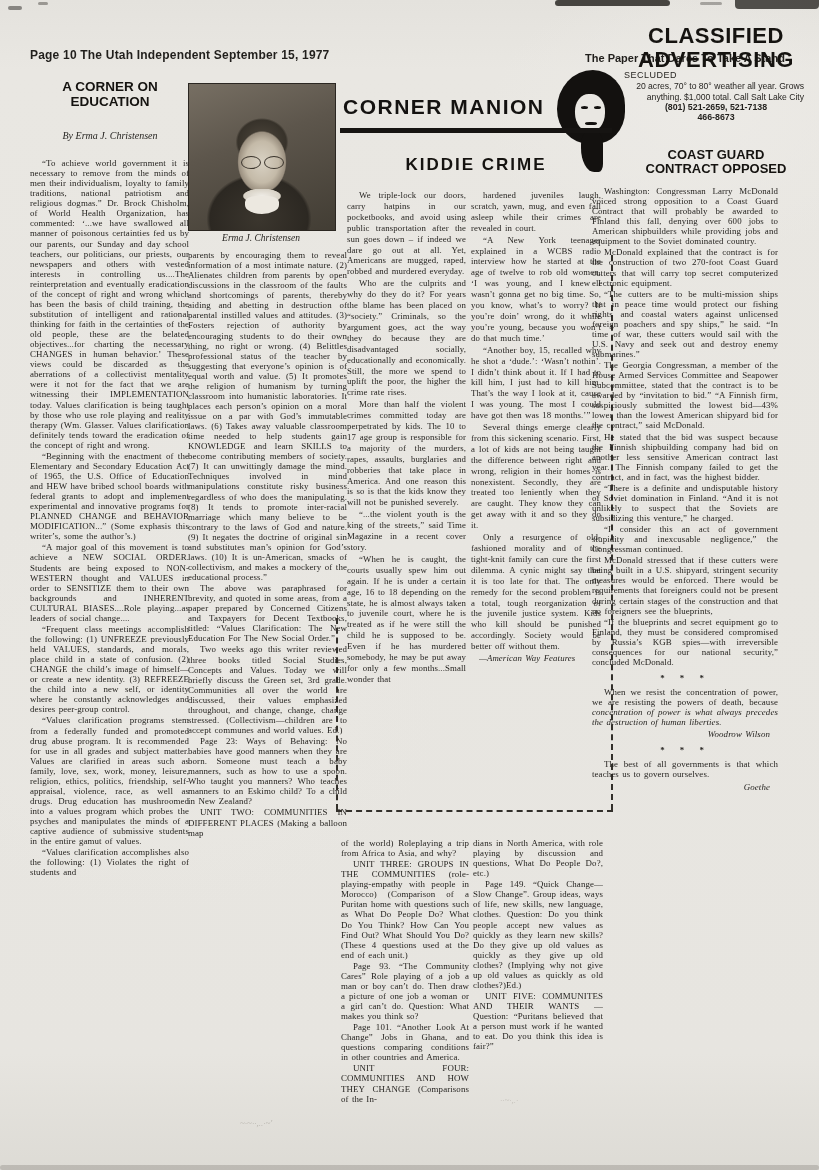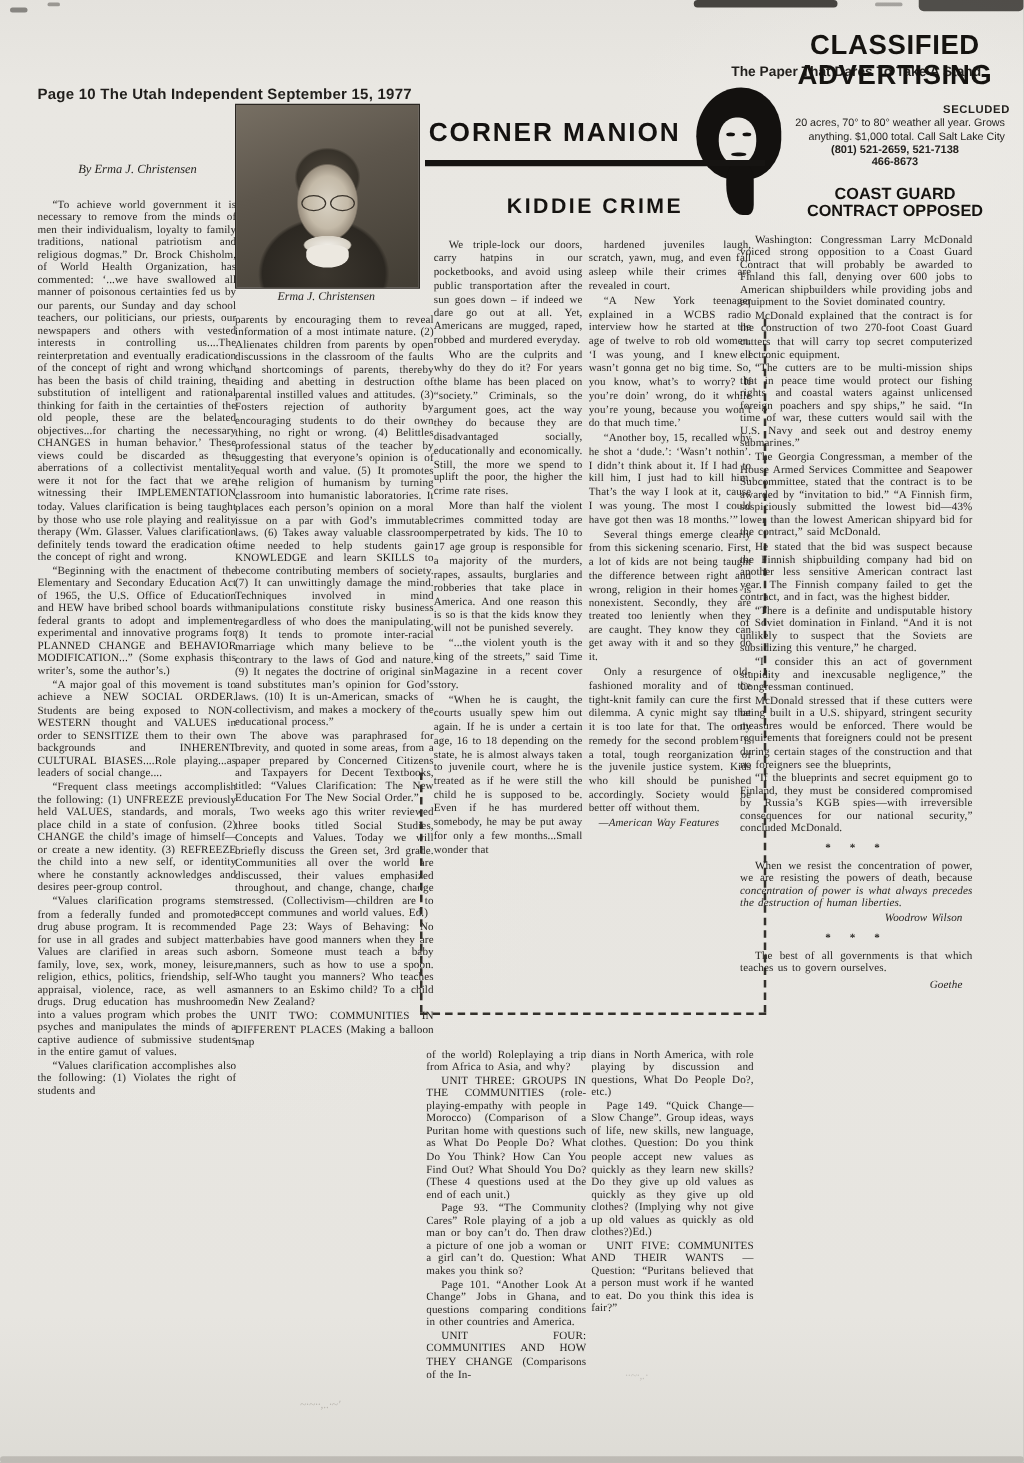--- a/index.html
+++ b/index.html
@@ -35,23 +35,27 @@
 
 <div id="page">
 
   <div class="smudge" style="left:555px;top:0;width:115px;height:6px;opacity:.85;"></div>
   <div class="smudge" style="left:735px;top:0;width:84px;height:9px;opacity:.8;border-radius:0 0 4px 4px;"></div>
   <div class="smudge" style="left:8px;top:6px;width:14px;height:4px;opacity:.5;"></div>
   <div class="smudge" style="left:38px;top:2px;width:10px;height:3px;opacity:.4;"></div>
   <div class="smudge" style="left:700px;top:2px;width:22px;height:3px;opacity:.35;"></div>
   <div class="smudge" style="left:0;bottom:0;width:819px;height:5px;opacity:.18;"></div>
 
-  <div class="abs sans" style="left:30px;top:48px;font-size:12px;font-weight:bold;letter-spacing:.2px;margin-top:20px;">Page 10  The Utah Independent  September 15, 1977</div>
+  <div class="abs sans" style="left:30px;top:48px;font-size:12px;font-weight:bold;letter-spacing:.2px;">Page 10  The Utah Independent  September 15, 1977</div>
   <div class="abs sans" style="left:560px;top:52px;width:250px;text-align:center;font-size:11px;font-weight:bold;">The Paper That Dares To Take A Stand</div>
 
+  <div class="abs sans headline" style="left:30px;top:80px;width:160px;font-size:13.5px;">
+    <div>A CORNER ON</div>
+    <div>EDUCATION</div>
+  </div>
   <div class="abs caption" style="left:30px;top:130px;width:160px;font-size:10px;">By Erma J. Christensen</div>
 
   <div class="photo-frame" style="left:188px;top:83px;width:146px;height:146px;
               background:
                 radial-gradient(ellipse 26px 10px at 73px 112px, #efece6 0%, #d8d2c6 70%, transparent 75%),
                 radial-gradient(ellipse 30px 38px at 73px 78px, #d9d2c4 0%, #c4baa8 55%, #9b9080 78%, transparent 82%),
                 radial-gradient(ellipse 44px 40px at 73px 58px, #4e473d 0%, #37322a 55%, transparent 60%),
                 radial-gradient(ellipse 70px 60px at 70px 135px, #3b362e 0%, #2c2822 70%, transparent 75%),
                 linear-gradient(160deg,#776f63 0%, #5d564c 40%, #423d34 100%);
               border:1px solid #2b2722;">
@@ -121,21 +125,21 @@
   <div class="dash-v" style="left:336px;top:618px;height:192px;"></div>
   <div class="dash-h" style="left:336px;top:810px;width:277px;"></div>
   <div class="dash-v" style="left:611px;top:255px;height:555px;"></div>
 
   <div class="abs sans headline" style="left:622px;top:24px;width:188px;font-size:22px;letter-spacing:.5px;">
     <div>CLASSIFIED</div>
     <div>ADVERTISING</div>
   </div>
 
   <div class="abs sans" style="left:624px;top:70px;width:184px;">
-    <div class="sans" style="text-align:right;font-weight:bold;font-size:9px;letter-spacing:.5px;margin-top:12px;">SECLUDED</div>
+    <div class="sans" style="text-align:left;font-weight:normal;font-size:9px;letter-spacing:.5px;">SECLUDED</div>
     <div style="font-size:8.6px;line-height:1.25;text-align:right;padding:1px 4px 0 4px;">20 acres, 70° to 80° weather all year.  Grows anything.  $1,000 total.  Call Salt Lake City</div>
     <div style="text-align:center;font-weight:bold;font-size:8.8px;">(801) 521-2659, 521-7138</div>
     <div style="text-align:center;font-weight:bold;font-size:8.8px;">466-8673</div>
   </div>
 
   <div class="abs sans headline" style="left:622px;top:148px;width:188px;font-size:13px;">
     <div>COAST GUARD</div>
     <div>CONTRACT OPPOSED</div>
   </div>
 

